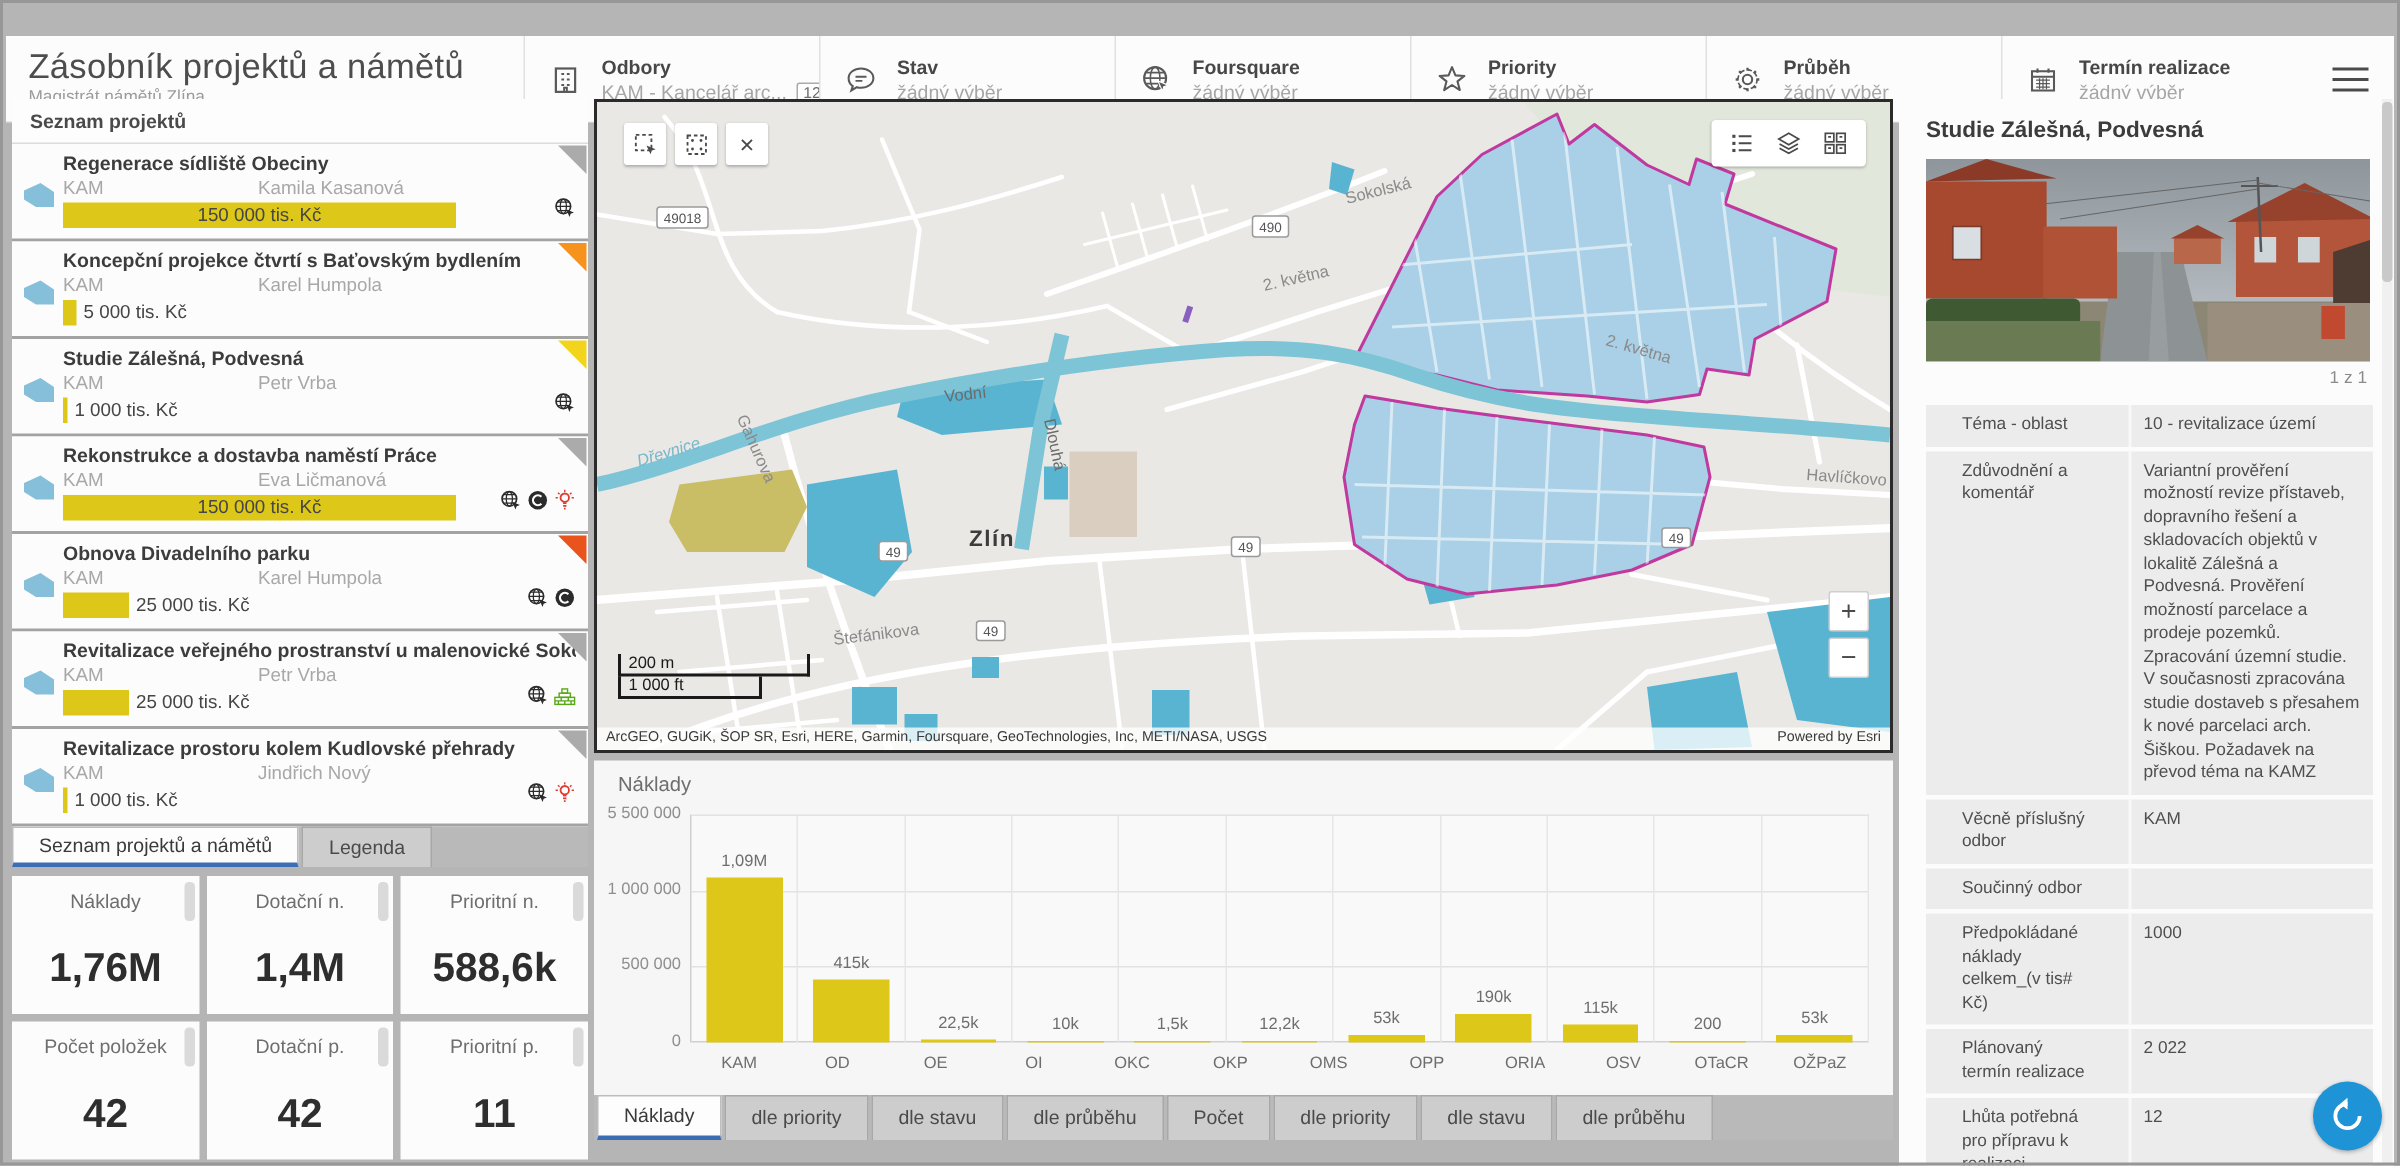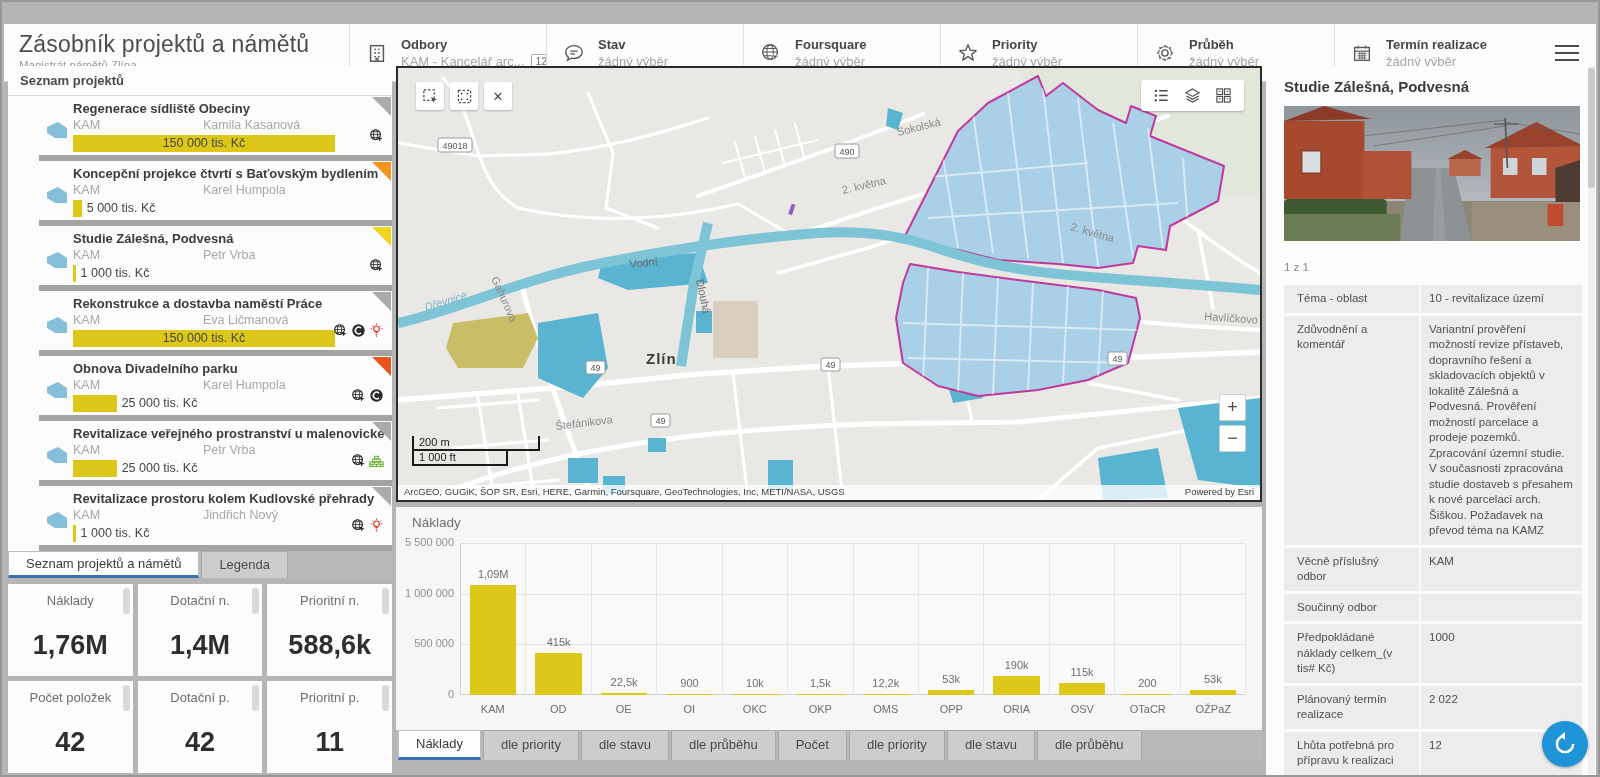--- a/index.html
+++ b/index.html
@@ -16,21 +16,21 @@
   .filter { width:197px; height:100%; border-left:1px solid #e0e0e0; display:flex; align-items:center; padding-left:15px; gap:12px; cursor:pointer; background:#fcfcfc; }
   .f-icon { flex:0 0 24px; display:flex; align-items:center; justify-content:center; color:#595959; }
   .f-label { display:block; font-size:13px; font-weight:bold; color:#474747; }
   .f-value { display:block; font-size:13px; color:#a6a6a6; margin-top:2px; white-space:nowrap; }
   .badge { display:inline-block; border:1px solid #ababab; border-radius:2px; font-size:10.5px; color:#6e6e6e; padding:0 4px; margin-left:6px; background:#fff; vertical-align:1px;}
   .menu-btn { position:absolute; right:16px; top:19px; cursor:pointer; }
 
   
   .list-panel { position:absolute; left:8px; top:66px; width:384px; height:512px; background:#fbfbfb; }
   .list-header { height:30px; line-height:30px; padding-left:12px; font-size:13px; font-weight:bold; color:#4a4a4a; border-bottom:1px solid #dcdcdc; background:#fdfdfd; }
-  .p-item { position:relative; height:65px; border-bottom:6px solid #a3a3a3; padding:5px 8px 0 34px; cursor:pointer; background:#fcfcfc;margin-left:31px; }
+  .p-item { position:relative; height:65px; border-bottom:2px solid #a3a3a3; padding:5px 8px 0 34px; cursor:pointer; background:#fcfcfc; }
   .p-poly { position:absolute; left:6px; top:24px; }
   .p-title { font-size:13px; font-weight:bold; color:#3c3c3c; white-space:nowrap; overflow:hidden; }
   .p-sub { display:flex; font-size:12.5px; color:#a8a8a8; margin-top:2px; }
   .p-dept { flex:0 0 130px; }
   .cost-row { position:relative; width:262px; height:17px; margin-top:3px; font-size:12.5px; color:#464646; }
   .cost-bar { position:absolute; left:0; top:0; bottom:0; background:#ddc718; }
   .cost-in { position:absolute; top:0; line-height:17px; text-align:center; }
   .cost-after { position:absolute; top:0; line-height:17px; white-space:nowrap; }
   .corner { position:absolute; top:1px; right:1px; width:0; height:0; border-left:19px solid transparent; }
   .row-icons { position:absolute; right:8px; bottom:8px; display:flex; gap:3px; align-items:center; }
@@ -70,24 +70,24 @@
   .xlabels { position:absolute; left:64px; top:196px; width:786px; display:flex; }
   .xlab { flex:1; text-align:center; font-size:11px; color:#6e6e6e; }
   .c-tabs { position:absolute; left:0; bottom:0; width:100%; height:30px; background:#b9b9b9; display:flex; align-items:flex-end; padding-left:2px; }
   .c-tab { height:30px; line-height:28px; }
   .c-tab.active { line-height:26px; }
 
   
   .detail-panel { position:absolute; left:1266px; top:66px; width:330px; height:711px; background:#fcfcfc; overflow:hidden; }
   .d-title { font-size:15px; font-weight:bold; color:#3c3c3c; padding:12px 18px 0; }
   .d-photo { margin:11px 16px 0 18px; height:135px; position:relative; cursor:pointer; }
-  .d-counter { font-size:11.5px; color:#8a8a8a; padding:20px 18px 0; }
+  .d-counter { text-align:right; font-size:11.5px; color:#8a8a8a; padding:5px 18px 0; }
   .d-table { margin:12px 14px 0 18px; }
   .d-row { display:flex; background:#ececec; margin-bottom:3px; font-size:11.5px; line-height:1.35; color:#4f4f4f; }
-  .d-label { flex:0 0 137px; padding:6px 13px; border-right:2px solid #f8f8f8; }
+  .d-label { flex:0 0 137px; padding:6px 24px; border-right:2px solid #f8f8f8; }
   .d-value { flex:1; padding:6px 8px; min-height:24px; }
   .refresh-btn { position:absolute; right:12px; bottom:10px; width:46px; height:46px; border-radius:50%; background:#1e93d6; display:flex; align-items:center; justify-content:center; cursor:pointer; box-shadow:0 1px 3px rgba(0,0,0,.3); z-index:10; }
   .d-scroll { position:absolute; right:1px; top:0; width:7px; height:100%; background:#f0f0f0; }
   .d-thumb { position:absolute; top:2px; left:0; width:7px; height:120px; background:#c9c9c9; border-radius:3px; }
 </style>
 </head>
 <body>
 
 <div class="frame"></div>
 
@@ -588,24 +588,20 @@
     <div class="bar" style="height:72.66666666666667%"></div>
     <div class="bar-label" style="bottom:calc(72.66666666666667% + 5px)">1,09M</div>
   </div>
         <div class="slot">
     <div class="bar" style="height:27.666666666666668%"></div>
     <div class="bar-label" style="bottom:calc(27.666666666666668% + 5px)">415k</div>
   </div>
         <div class="slot">
     <div class="bar" style="height:1.5%"></div>
     <div class="bar-label" style="bottom:calc(1.5% + 5px)">22,5k</div>
-  </div>
-        <div class="slot">
-    <div class="bar" style="height:0.45%"></div>
-    <div class="bar-label" style="bottom:calc(0.45% + 5px)">900</div>
   </div>
         <div class="slot">
     <div class="bar" style="height:0.6666666666666667%"></div>
     <div class="bar-label" style="bottom:calc(0.6666666666666667% + 5px)">10k</div>
   </div>
         <div class="slot">
     <div class="bar" style="height:0.45%"></div>
     <div class="bar-label" style="bottom:calc(0.45% + 5px)">1,5k</div>
   </div>
         <div class="slot">

